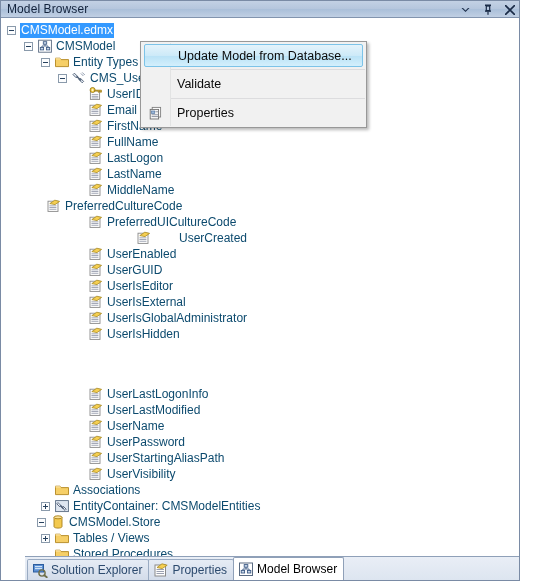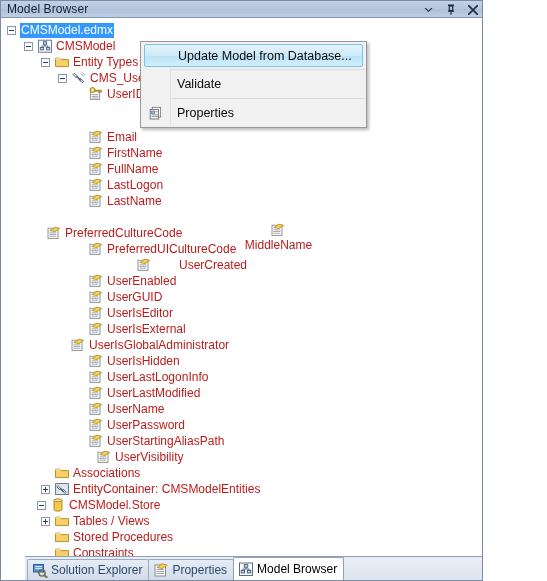--- a/index.html
+++ b/index.html
@@ -15,21 +15,21 @@
     color: #000000;
     overflow: hidden;
     position: relative;
     -webkit-font-smoothing: antialiased;
   }
 
   
   #toolwindow {
     position: absolute;
     left: 0; top: 0;
-    width: 483px;
+    width: 520px;
     height: 581px;
     box-sizing: border-box;
     border: 1px solid #7a8ba5;
     background: #ffffff;
     display: flex;
     flex-direction: column;
   }
 
   
   .titlebar {
@@ -120,21 +120,21 @@
     height: 16px;
     flex: 0 0 16px;
     position: relative;
     margin-right: 2px;
   }
   .icon svg { display: block; }
 
   .label {
     font-size: 12px;
     line-height: 15px;
-    color: #b91c1c;
+    color: #0c4a6e;
     padding: 0 1px;
   }
   .row.selected .label {
     background: #3399ff;
     color: #ffffff;
   }
 
   
   .ctxmenu {
     position: absolute;
@@ -321,21 +321,21 @@
               <rect x="3.7" y="8.2" width="6.6" height="0.9" fill="#9aa0b0"></rect>
               <rect x="3.7" y="9.9" width="6.6" height="0.9" fill="#9aa0b0"></rect>
               <rect x="3.7" y="11.5" width="6.6" height="0.9" fill="#9aa0b0"></rect>
               <circle cx="4.6" cy="4.0" r="2.5" fill="#f7d24f" stroke="#9a7a16" stroke-width="0.9"></circle>
               <circle cx="4.6" cy="4.0" r="0.85" fill="#ffffff"></circle>
               <path d="M6.6 4.2 L13.4 4.2 L13.4 6.2 L12.3 6.2 L12.3 5.1 L11.2 5.1 L11.2 6.2 L10.2 6.2 L10.2 5.1 L6.6 5.1 Z" fill="#f7d24f" stroke="#9a7a16" stroke-width="0.8" stroke-linejoin="round"></path>
             </svg>
           </span>
           <span class="label">UserID</span>
         </div>
-        <div class="row" style="padding-left: 74px; margin-top: 27px;">
+        <div class="row" style="padding-left: 74px;">
           <span class="expander-spacer"></span>
           <span style="width: 4px; flex: 0 0 4px;"></span>
           <span class="icon">
             <svg width="16" height="16" viewBox="0 0 16 16">
               <rect x="2" y="3.2" width="10" height="10.2" fill="#fdfdfd" stroke="#8a8a8a" stroke-width="0.9"></rect>
               <rect x="3.4" y="7.4" width="7" height="0.9" fill="#9aa0b0"></rect>
               <rect x="3.4" y="9.1" width="7" height="0.9" fill="#9aa0b0"></rect>
               <rect x="3.4" y="10.8" width="7" height="0.9" fill="#9aa0b0"></rect>
               <path d="M3.8 5.6 L8.8 2.2 L13.6 3.4 L9 6.6 Z" fill="#f5cf52" stroke="#a98a1e" stroke-width="0.8" stroke-linejoin="round"></path>
             </svg>
@@ -391,21 +391,21 @@
             <svg width="16" height="16" viewBox="0 0 16 16">
               <rect x="2" y="3.2" width="10" height="10.2" fill="#fdfdfd" stroke="#8a8a8a" stroke-width="0.9"></rect>
               <rect x="3.4" y="7.4" width="7" height="0.9" fill="#9aa0b0"></rect>
               <rect x="3.4" y="9.1" width="7" height="0.9" fill="#9aa0b0"></rect>
               <rect x="3.4" y="10.8" width="7" height="0.9" fill="#9aa0b0"></rect>
               <path d="M3.8 5.6 L8.8 2.2 L13.6 3.4 L9 6.6 Z" fill="#f5cf52" stroke="#a98a1e" stroke-width="0.8" stroke-linejoin="round"></path>
             </svg>
           </span>
           <span class="label">LastName</span>
         </div>
-        <div class="row" style="padding-left: 74px; flex-direction: column;">
+        <div class="row" style="padding-left: 74px;">
           <span class="expander-spacer"></span>
           <span style="width: 4px; flex: 0 0 4px;"></span>
           <span class="icon">
             <svg width="16" height="16" viewBox="0 0 16 16">
               <rect x="2" y="3.2" width="10" height="10.2" fill="#fdfdfd" stroke="#8a8a8a" stroke-width="0.9"></rect>
               <rect x="3.4" y="7.4" width="7" height="0.9" fill="#9aa0b0"></rect>
               <rect x="3.4" y="9.1" width="7" height="0.9" fill="#9aa0b0"></rect>
               <rect x="3.4" y="10.8" width="7" height="0.9" fill="#9aa0b0"></rect>
               <path d="M3.8 5.6 L8.8 2.2 L13.6 3.4 L9 6.6 Z" fill="#f5cf52" stroke="#a98a1e" stroke-width="0.8" stroke-linejoin="round"></path>
             </svg>
@@ -503,21 +503,21 @@
             <svg width="16" height="16" viewBox="0 0 16 16">
               <rect x="2" y="3.2" width="10" height="10.2" fill="#fdfdfd" stroke="#8a8a8a" stroke-width="0.9"></rect>
               <rect x="3.4" y="7.4" width="7" height="0.9" fill="#9aa0b0"></rect>
               <rect x="3.4" y="9.1" width="7" height="0.9" fill="#9aa0b0"></rect>
               <rect x="3.4" y="10.8" width="7" height="0.9" fill="#9aa0b0"></rect>
               <path d="M3.8 5.6 L8.8 2.2 L13.6 3.4 L9 6.6 Z" fill="#f5cf52" stroke="#a98a1e" stroke-width="0.8" stroke-linejoin="round"></path>
             </svg>
           </span>
           <span class="label">UserIsExternal</span>
         </div>
-        <div class="row" style="padding-left: 56px;">
+        <div class="row" style="padding-left: 74px;">
           <span class="expander-spacer"></span>
           <span style="width: 4px; flex: 0 0 4px;"></span>
           <span class="icon">
             <svg width="16" height="16" viewBox="0 0 16 16">
               <rect x="2" y="3.2" width="10" height="10.2" fill="#fdfdfd" stroke="#8a8a8a" stroke-width="0.9"></rect>
               <rect x="3.4" y="7.4" width="7" height="0.9" fill="#9aa0b0"></rect>
               <rect x="3.4" y="9.1" width="7" height="0.9" fill="#9aa0b0"></rect>
               <rect x="3.4" y="10.8" width="7" height="0.9" fill="#9aa0b0"></rect>
               <path d="M3.8 5.6 L8.8 2.2 L13.6 3.4 L9 6.6 Z" fill="#f5cf52" stroke="#a98a1e" stroke-width="0.8" stroke-linejoin="round"></path>
             </svg>
@@ -531,21 +531,21 @@
             <svg width="16" height="16" viewBox="0 0 16 16">
               <rect x="2" y="3.2" width="10" height="10.2" fill="#fdfdfd" stroke="#8a8a8a" stroke-width="0.9"></rect>
               <rect x="3.4" y="7.4" width="7" height="0.9" fill="#9aa0b0"></rect>
               <rect x="3.4" y="9.1" width="7" height="0.9" fill="#9aa0b0"></rect>
               <rect x="3.4" y="10.8" width="7" height="0.9" fill="#9aa0b0"></rect>
               <path d="M3.8 5.6 L8.8 2.2 L13.6 3.4 L9 6.6 Z" fill="#f5cf52" stroke="#a98a1e" stroke-width="0.8" stroke-linejoin="round"></path>
             </svg>
           </span>
           <span class="label">UserIsHidden</span>
         </div>
-        <div class="row" style="padding-left: 74px;">
+        <div class="row" style="padding-left: 74px; margin-top: 44px;">
           <span class="expander-spacer"></span>
           <span style="width: 4px; flex: 0 0 4px;"></span>
           <span class="icon">
             <svg width="16" height="16" viewBox="0 0 16 16">
               <rect x="2" y="3.2" width="10" height="10.2" fill="#fdfdfd" stroke="#8a8a8a" stroke-width="0.9"></rect>
               <rect x="3.4" y="7.4" width="7" height="0.9" fill="#9aa0b0"></rect>
               <rect x="3.4" y="9.1" width="7" height="0.9" fill="#9aa0b0"></rect>
               <rect x="3.4" y="10.8" width="7" height="0.9" fill="#9aa0b0"></rect>
               <path d="M3.8 5.6 L8.8 2.2 L13.6 3.4 L9 6.6 Z" fill="#f5cf52" stroke="#a98a1e" stroke-width="0.8" stroke-linejoin="round"></path>
             </svg>
@@ -601,21 +601,21 @@
             <svg width="16" height="16" viewBox="0 0 16 16">
               <rect x="2" y="3.2" width="10" height="10.2" fill="#fdfdfd" stroke="#8a8a8a" stroke-width="0.9"></rect>
               <rect x="3.4" y="7.4" width="7" height="0.9" fill="#9aa0b0"></rect>
               <rect x="3.4" y="9.1" width="7" height="0.9" fill="#9aa0b0"></rect>
               <rect x="3.4" y="10.8" width="7" height="0.9" fill="#9aa0b0"></rect>
               <path d="M3.8 5.6 L8.8 2.2 L13.6 3.4 L9 6.6 Z" fill="#f5cf52" stroke="#a98a1e" stroke-width="0.8" stroke-linejoin="round"></path>
             </svg>
           </span>
           <span class="label">UserStartingAliasPath</span>
         </div>
-        <div class="row" style="padding-left: 74px; margin-left: 8px;">
+        <div class="row" style="padding-left: 74px;">
           <span class="expander-spacer"></span>
           <span style="width: 4px; flex: 0 0 4px;"></span>
           <span class="icon">
             <svg width="16" height="16" viewBox="0 0 16 16">
               <rect x="2" y="3.2" width="10" height="10.2" fill="#fdfdfd" stroke="#8a8a8a" stroke-width="0.9"></rect>
               <rect x="3.4" y="7.4" width="7" height="0.9" fill="#9aa0b0"></rect>
               <rect x="3.4" y="9.1" width="7" height="0.9" fill="#9aa0b0"></rect>
               <rect x="3.4" y="10.8" width="7" height="0.9" fill="#9aa0b0"></rect>
               <path d="M3.8 5.6 L8.8 2.2 L13.6 3.4 L9 6.6 Z" fill="#f5cf52" stroke="#a98a1e" stroke-width="0.8" stroke-linejoin="round"></path>
             </svg>

